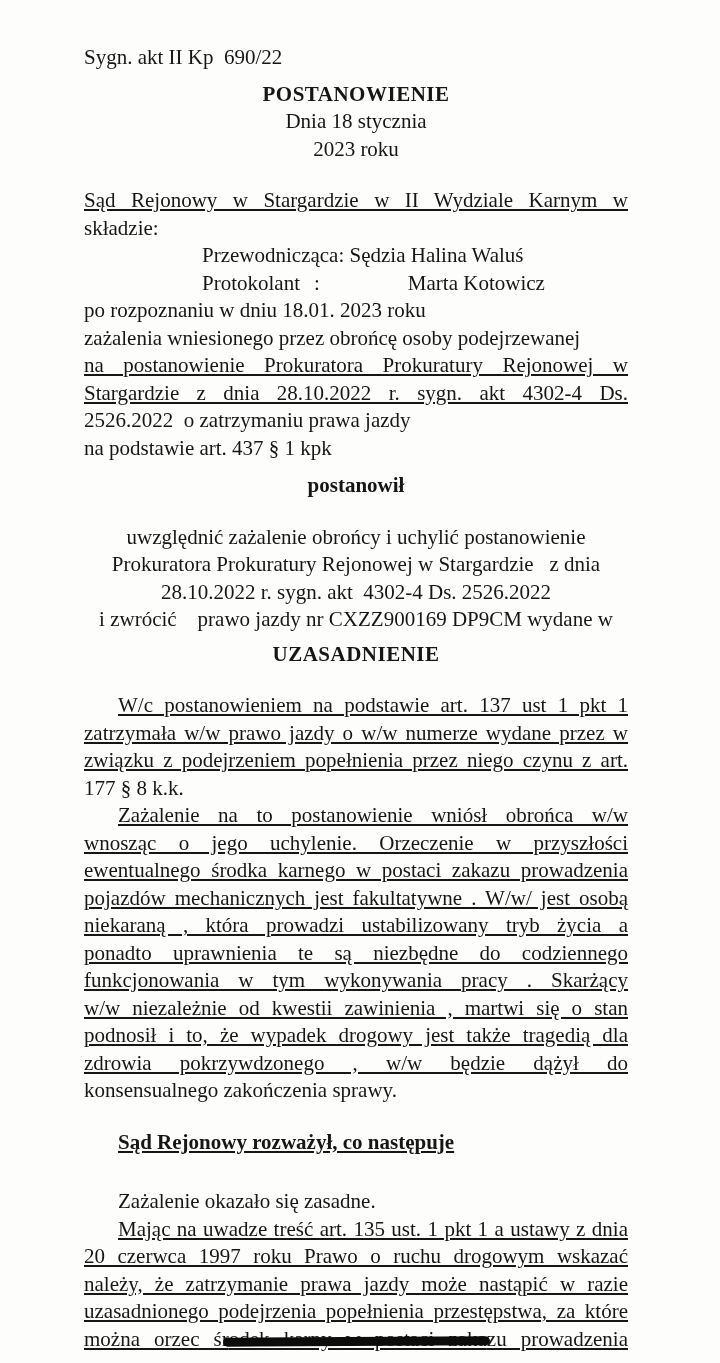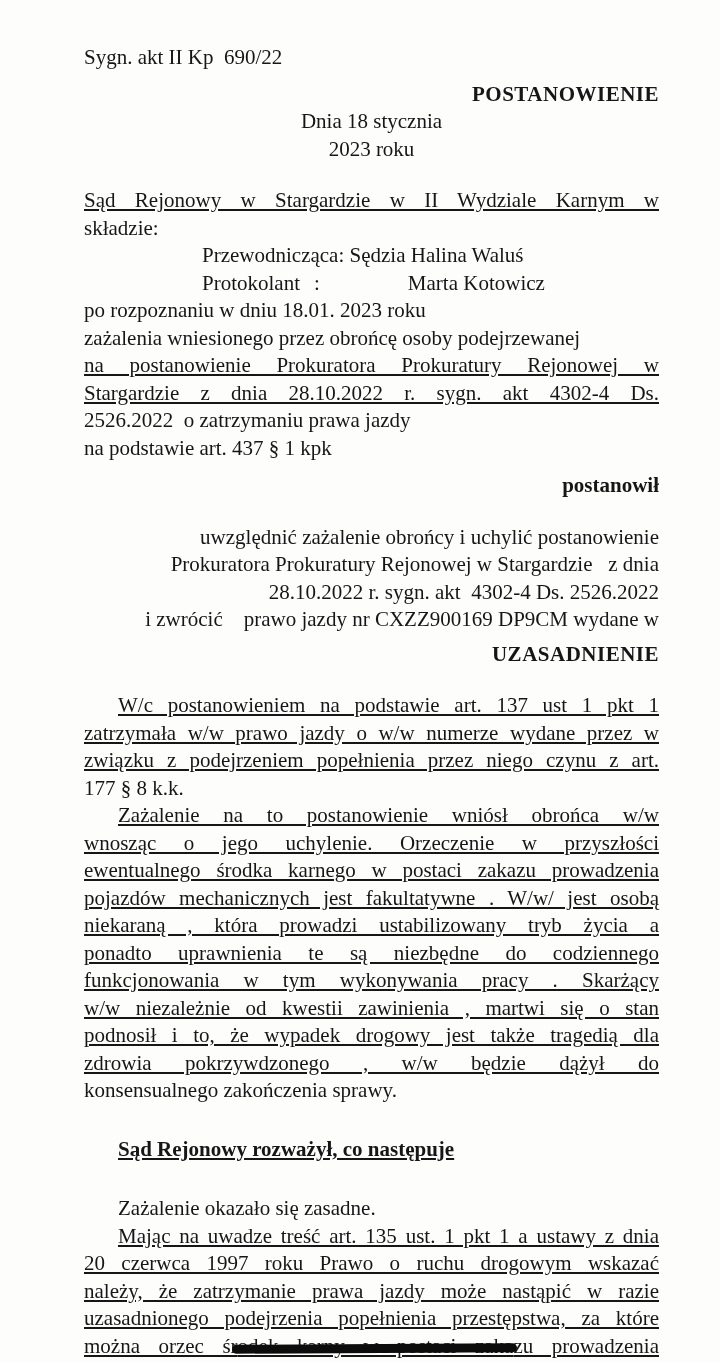--- a/index.html
+++ b/index.html
@@ -3,44 +3,44 @@
 <meta charset="utf-8">
 <style>
   html, body { margin: 0; padding: 0; }
   body {
     width: 720px; height: 1363px; overflow: hidden;
     background: #ffffff;
   }
   .page {
     box-sizing: border-box;
     width: 720px; height: 1363px;
-    padding: 44px 61px 0 84px;
+    padding: 44px 92px 0 84px;
     background: #fdfdfc;
     color: #161616;
     font-family: "Liberation Serif", "DejaVu Serif", serif;
     font-size: 21px;
     line-height: 27.5px;
   }
   .ln { min-height: 27.5px; }
   .just { text-align: justify; text-align-last: justify; text-decoration: underline; -moz-text-align-last: justify; }
-  .ctr  { text-align: right; }
+  .ctr  { text-align: center; }
   .rgt  { text-align: center; }
   .b    { font-weight: bold; }
   .ul   { text-decoration: underline; }
   .pre  { white-space: pre; }
   .ind  { padding-left: 34px; }   
   .ind2 { padding-left: 118px; }  
 
   .ttl            { margin-top: 9px; letter-spacing: 0.5px; }
   .court-block    { margin-top: 24px; }
   .ruling-head    { margin-top: 10px; }
   .ruling-block   { margin-top: 24px; }
   .uzas-head      { margin-top: 7px; letter-spacing: 0.5px; }
   .para1          { margin-top: 24px; }
-  .consider-head  { margin-top: 31px; }
+  .consider-head  { margin-top: 24px; }
   .consider-block { margin-top: 32px; }
 
   .clerk-colon { margin-left: 14px; }
   .clerk-name  { margin-left: 88px; }
 
   
   .strike { position: relative; }
   .strike::after {
     content: "";
     position: absolute;

